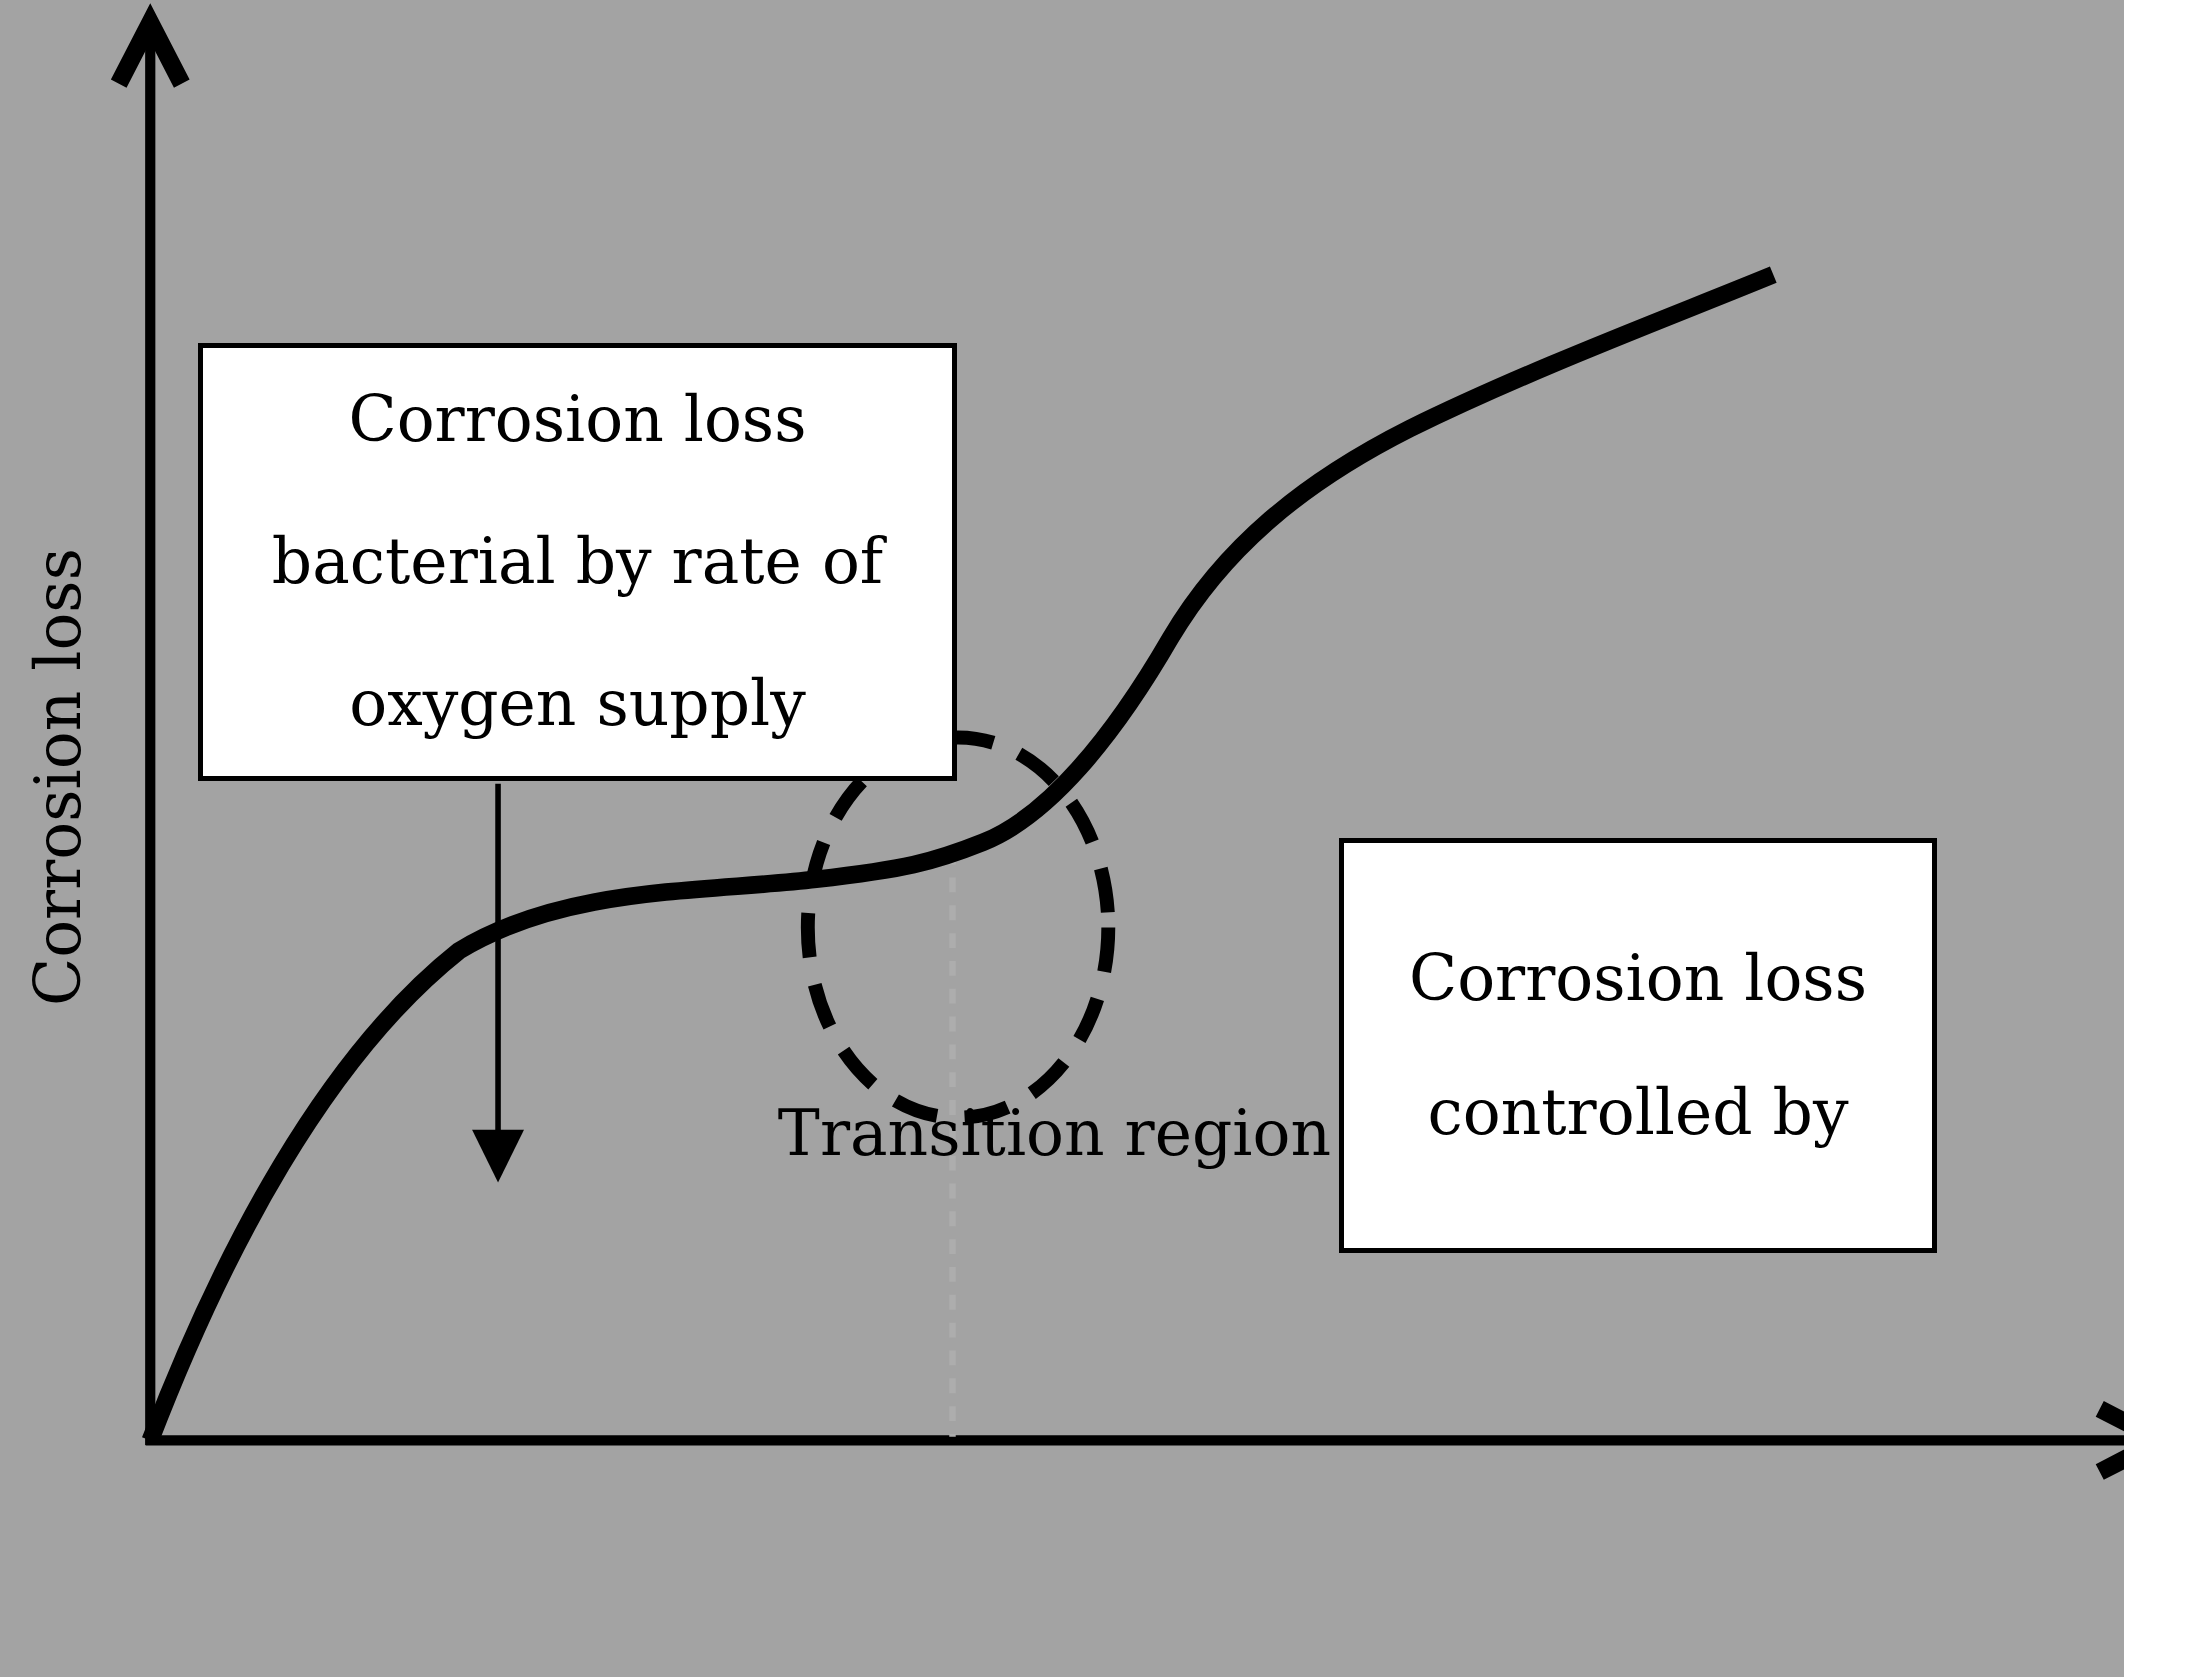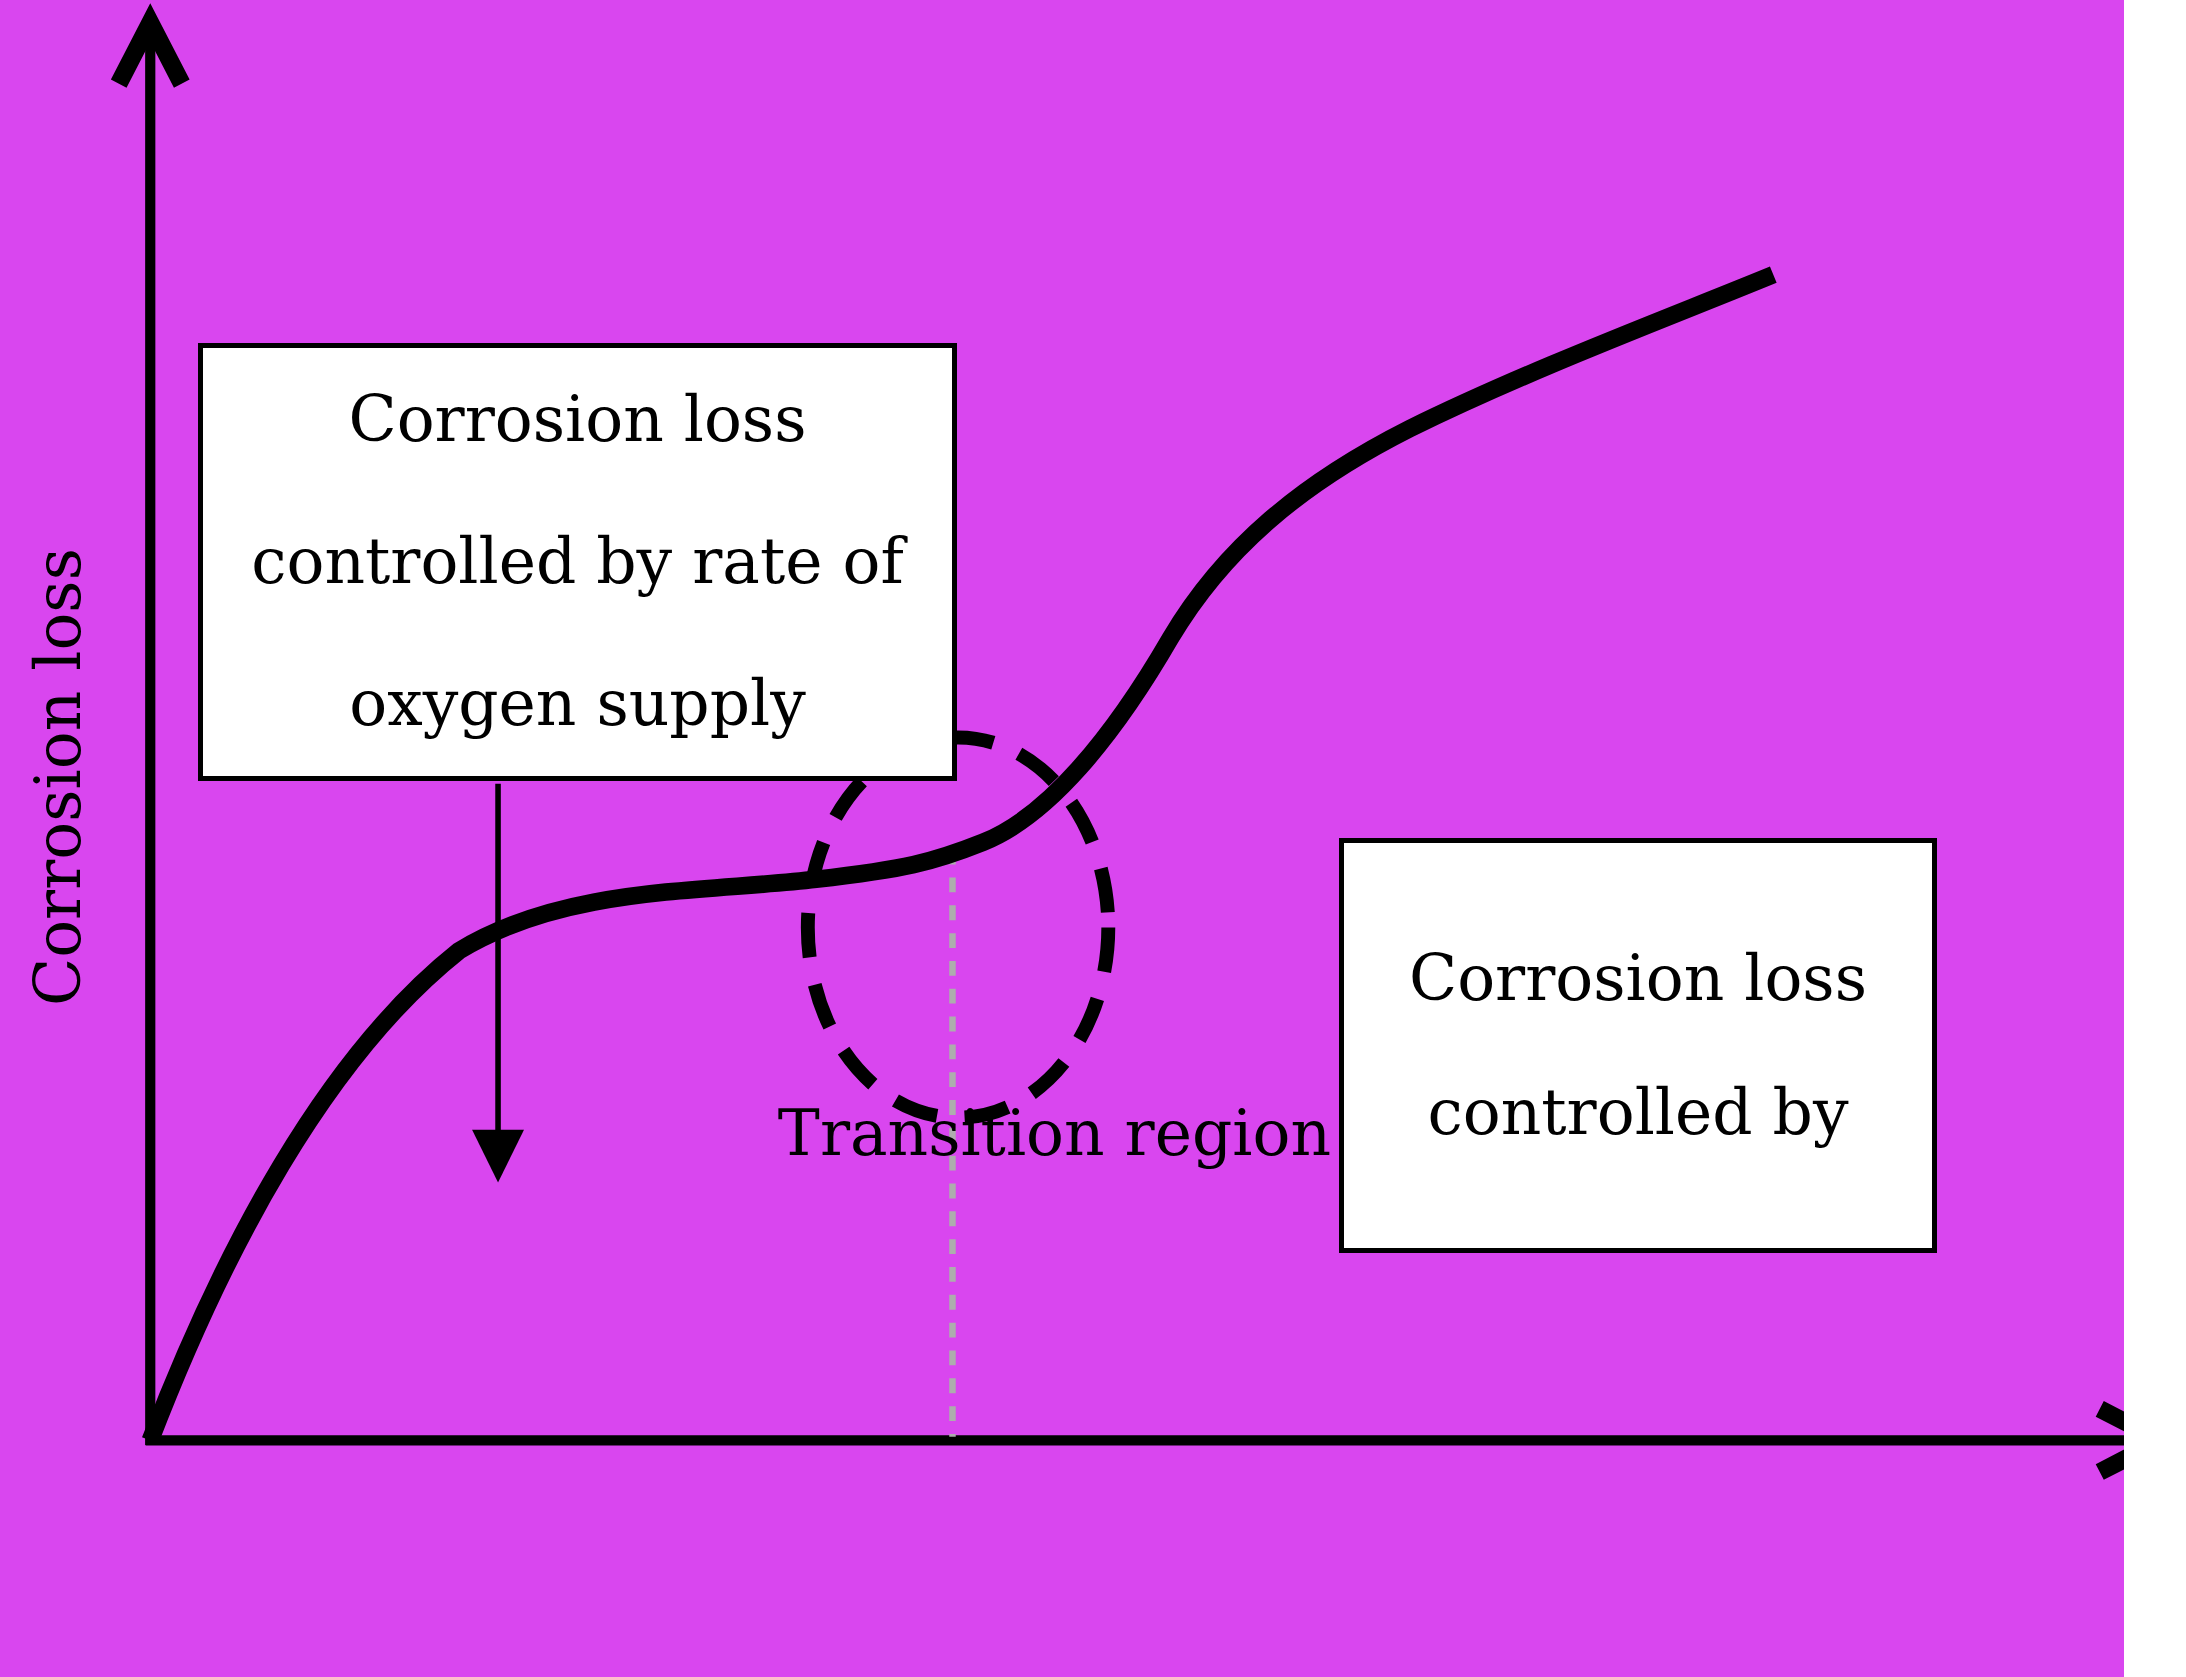--- a/index.html
+++ b/index.html
@@ -4,21 +4,21 @@
 <style>
   html, body {
     margin: 0;
     padding: 0;
     background: #ffffff;
   }
   .stage {
     position: relative;
     width: 2124px;
     height: 1678px;
-    background: #d946ef;
+    background: #a3a3a3;
     font-family: "DejaVu Serif", "Liberation Serif", serif;
     color: #000000;
     overflow: hidden;
   }
   .stage svg {
     position: absolute;
     left: 0;
     top: 0;
   }
   .anno-box {
@@ -102,21 +102,21 @@
              C 1650 398, 1800 342, 1912 296" fill="none" stroke="#000000" stroke-width="19" stroke-linecap="butt"></path>
 
     <ellipse cx="1033" cy="1000" rx="162" ry="205" fill="none" stroke="#000000" stroke-width="15" stroke-dasharray="48 30"></ellipse>
 
     <line x1="537" y1="845" x2="537" y2="1222" stroke="#000000" stroke-width="6"></line>
     <polygon points="509,1218 565,1218 537,1275" fill="#000000"></polygon>
   </svg>
 
   <div class="anno-box box-oxygen">
     <div class="line">Corrosion loss</div>
-    <div class="line">controlled by rate of</div>
+    <div class="line">bacterial by rate of</div>
     <div class="line">oxygen supply</div>
   </div>
 
   <div class="anno-box box-bacterial">
     <div class="line">Corrosion loss</div>
     <div class="line">controlled by</div>
   </div>
 
   <div class="float-label label-transition">Transition region</div>
 

